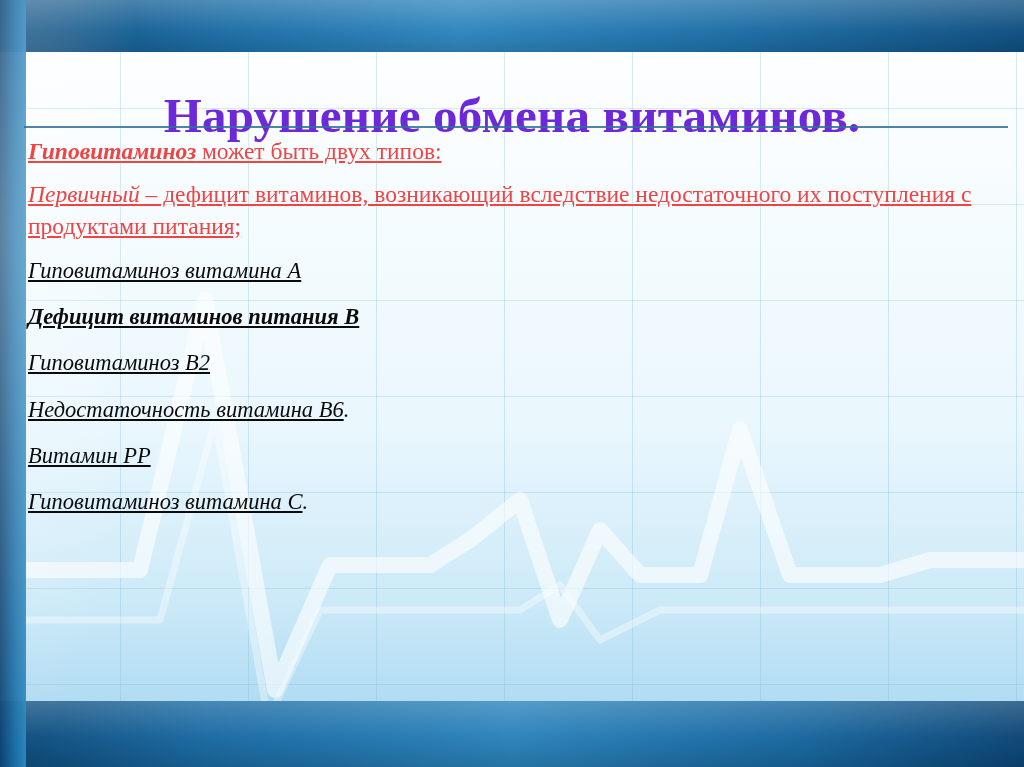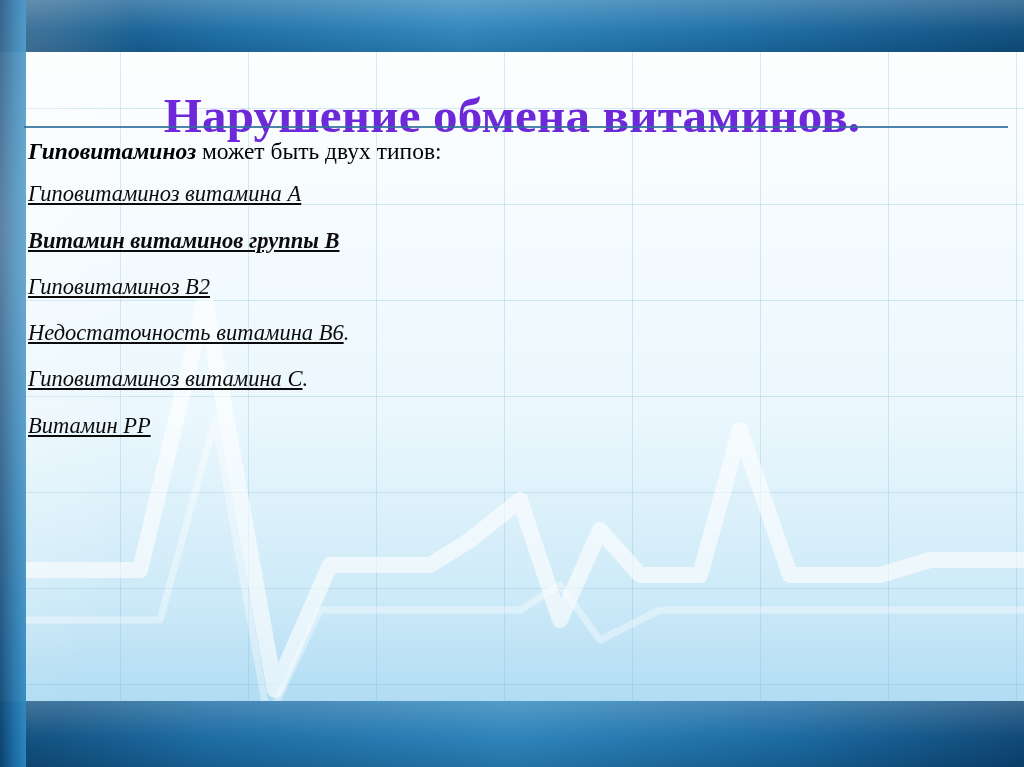--- a/index.html
+++ b/index.html
@@ -119,22 +119,23 @@
   
   .body {
     position: absolute;
     left: 28px;
     right: 24px;
     top: 136px;
   }
   .para {
     font-size: 23.5px;
     line-height: 1.33;
-    color: #000000;
+    color: #ef4444;
     margin: 0 0 14px 0;
+    text-decoration: underline;
   }
   .para.tight {
     margin-bottom: 12px;
   }
   .lead-term {
     font-weight: bold;
     font-style: italic;
   }
   .term-ul {
     font-style: italic;
@@ -184,41 +185,44 @@
     <h1 class="slide-title">Нарушение обмена витаминов.</h1>
   </div>
   <div class="title-rule"></div>
 
   <div class="body">
 
     <p class="para tight">
       <span class="lead-term">Гиповитаминоз</span><span> может быть двух типов:</span>
     </p>
 
+    <p class="para">
+      <span class="term-ul">Первичный</span><span> – дефицит витаминов, возникающий вследствие недостаточного их поступления с продуктами питания;</span>
+    </p>
 
 
     <p class="item">
       <span class="u">Гиповитаминоз витамина А</span><span class="plain"></span>
     </p>
 
     <p class="item bold">
-      <span class="u">Витамин витаминов группы В</span><span class="plain"></span>
+      <span class="u">Дефицит витаминов питания В</span><span class="plain"></span>
     </p>
 
     <p class="item">
       <span class="u">Гиповитаминоз В2</span><span class="plain"></span>
     </p>
 
     <p class="item">
       <span class="u">Недостаточность витамина В6</span><span class="plain">.</span>
     </p>
 
 
     <p class="item">
+      <span class="u">Витамин РР</span><span class="plain"></span>
+    </p>
+
+    <p class="item">
       <span class="u">Гиповитаминоз витамина С</span><span class="plain">.</span>
-    </p>
-
-    <p class="item">
-      <span class="u">Витамин РР</span><span class="plain"></span>
     </p>
 
   </div>
 </div>
 
 </body></html>

